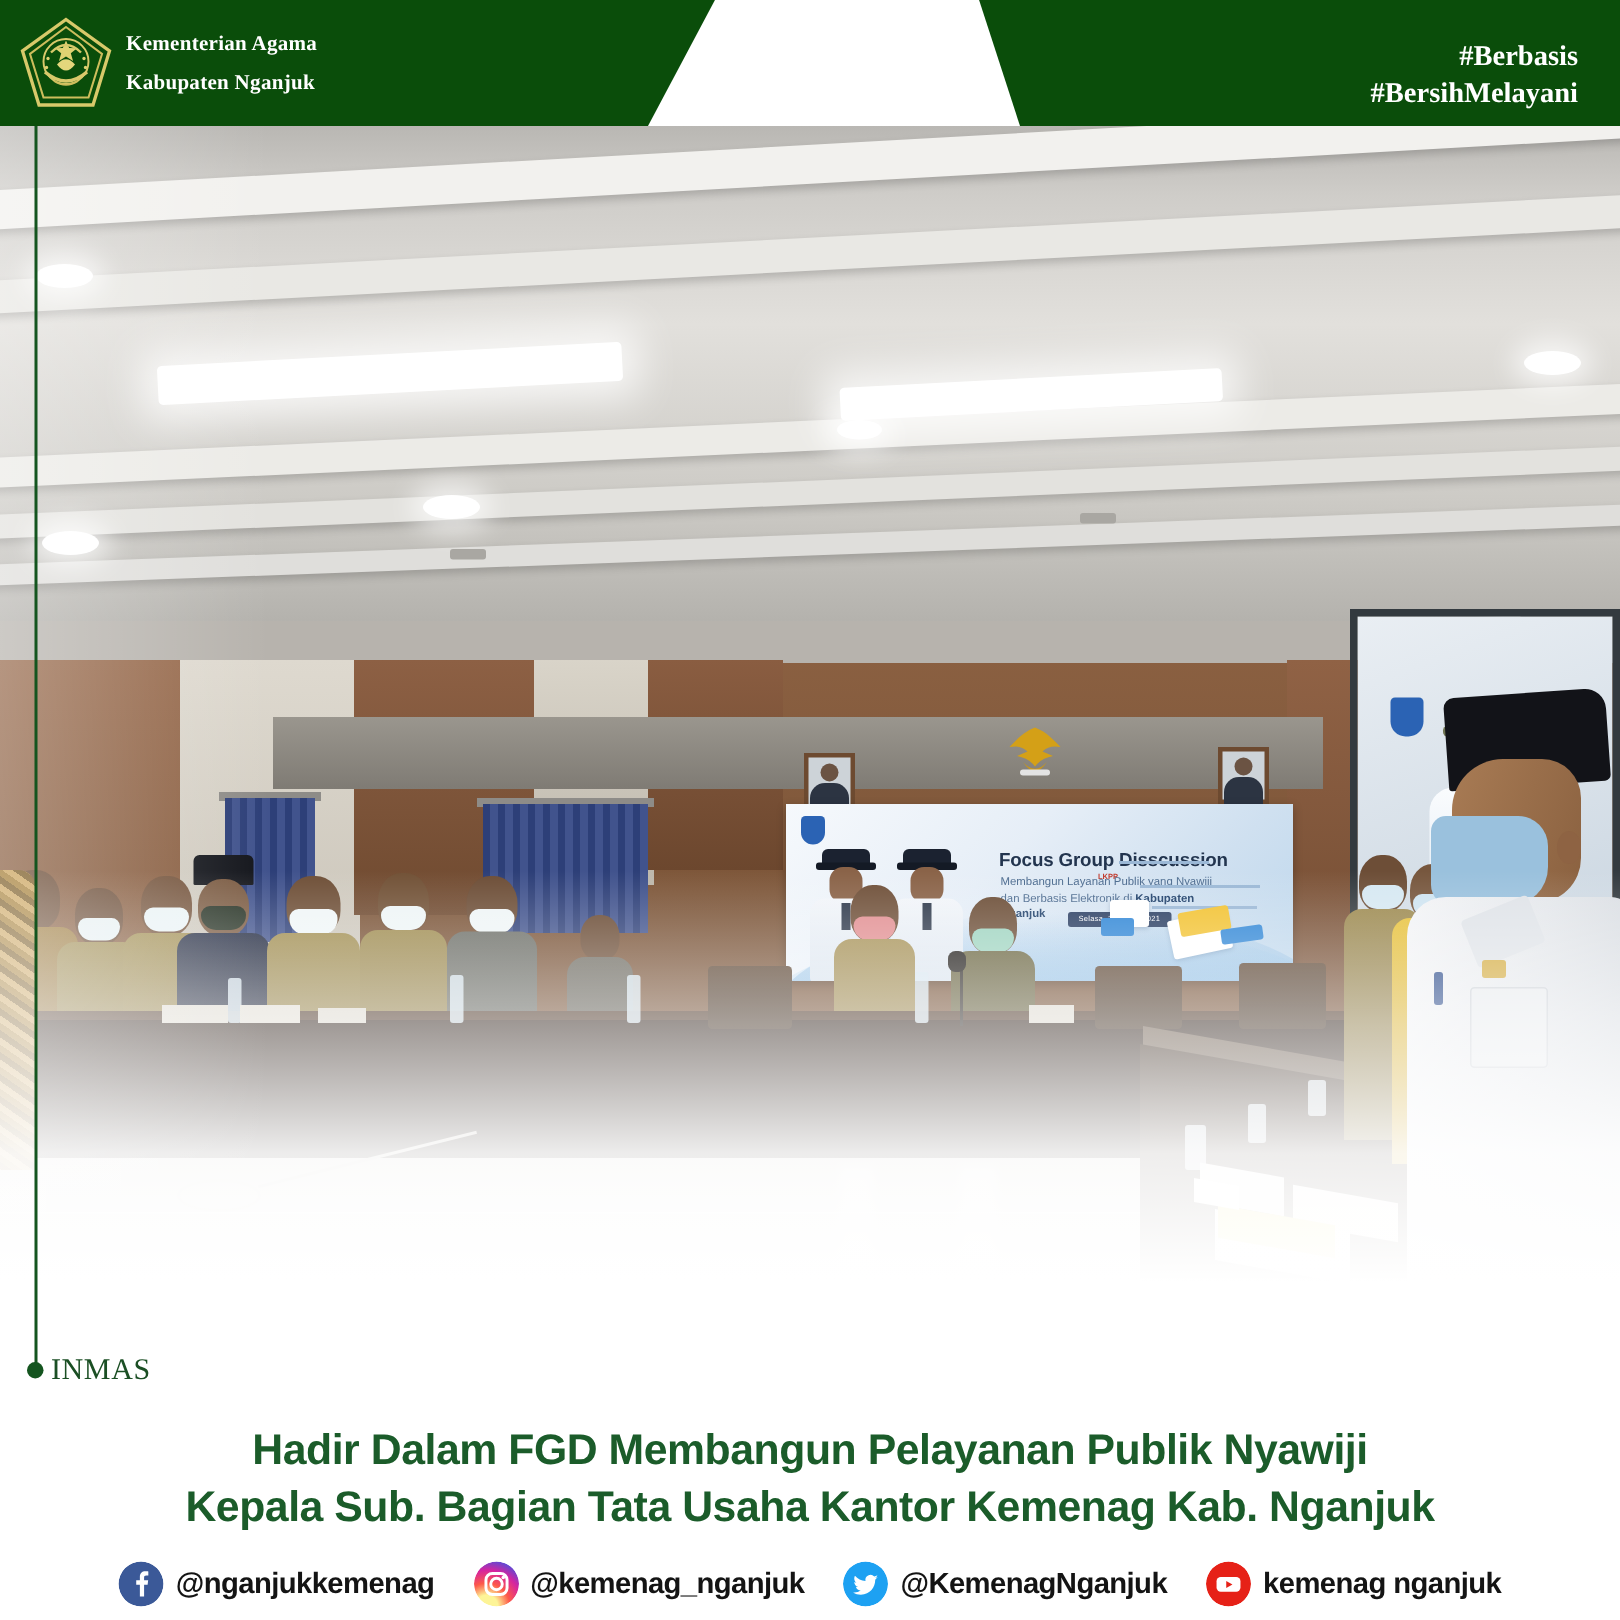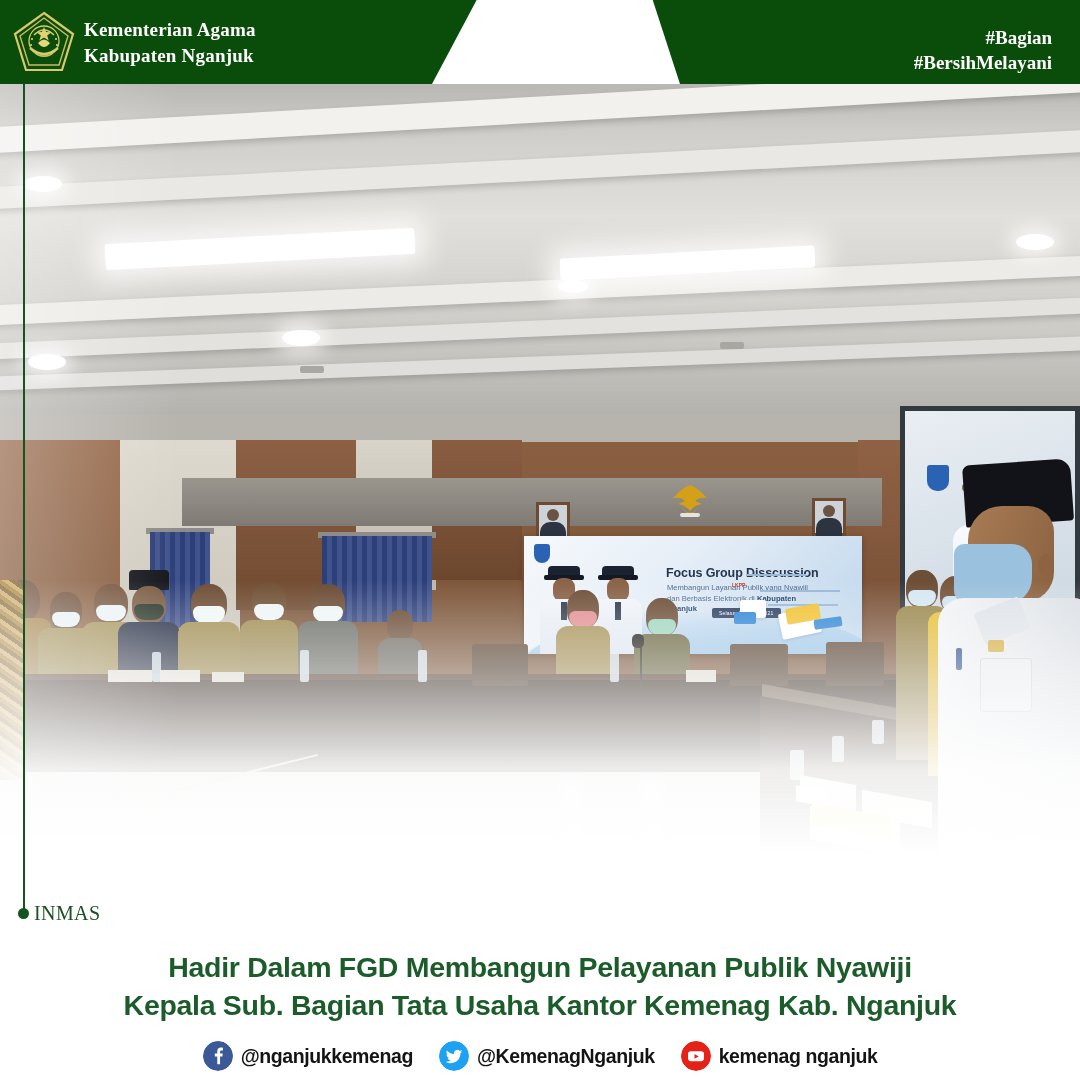--- a/index.html
+++ b/index.html
@@ -10,21 +10,21 @@
 
   
   .header { position:absolute; left:0; top:0; width:1080px; height:84px; background:#0a4d0a; overflow:hidden; z-index:30; }
   .header-wedge { position:absolute; top:0; left:432px; width:248px; height:84px; background:#ffffff;
                   clip-path: polygon(18% 0%, 89% 0%, 100% 100%, 0% 100%); }
 
   .logo-wrap { position:absolute; left:12px; top:10px; width:64px; height:64px; }
   .logo-svg { display:block; width:64px; height:64px; }
 
   .brand { position:absolute; left:84px; top:17px; color:#ffffff;
-           font-family:"Liberation Serif", serif; font-weight:bold; font-size:19px; line-height:26px;
+           font-family:"Liberation Serif", serif; font-weight:bold; font-size:14px; line-height:26px;
            letter-spacing:.2px; }
 
   .hashtags { position:absolute; right:28px; top:25px; text-align:right; color:#ffffff;
               font-family:"Liberation Serif", serif; font-weight:bold; font-size:19px; line-height:25px; }
 
   
   .photo { position:absolute; left:0; top:84px; width:1080px; height:856px; overflow:hidden;
            background:#c9c6c0; z-index:5; }
   .photo-inner { position:absolute; inset:0; }
 
@@ -207,21 +207,21 @@
           <circle cx="45" cy="35" r="1.1" fill="#e0d272"></circle>
       </svg>
     </div>
 
     <div class="brand">
       <div>Kementerian Agama</div>
       <div>Kabupaten Nganjuk</div>
     </div>
 
     <div class="hashtags">
-      <div>#Bagian</div>
+      <div>#Berbasis</div>
       <div>#BersihMelayani</div>
     </div>
   </div>
 
   <div class="photo">
     <div class="photo-inner">
 
       <div class="ceiling"></div>
       <div class="beam b1"></div>
       <div class="beam b2"></div>
@@ -462,20 +462,38 @@
   <div class="social">
 
     <div class="sitem">
       <svg class="sicon" viewBox="0 0 32 32">
         <circle cx="16" cy="16" r="16" fill="#3b5998"></circle>
         <path d="M18.2 16.6h2.5l.4-3.2h-2.9v-1.9c0-.9.3-1.5 1.6-1.5h1.4V7.1c-.3 0-1.2-.1-2.2-.1-2.2 0-3.8 1.4-3.8 3.9v2.5h-2.6v3.2h2.6v8.3h3z" fill="#fff"></path>
       </svg>
       <span class="shandle">@nganjukkemenag</span>
     </div>
 
+    <div class="sitem">
+      <svg class="sicon" viewBox="0 0 32 32">
+        <defs>
+          <radialGradient id="ig" cx="28%" cy="100%" r="115%">
+            <stop offset="0%" stop-color="#fdf497"></stop>
+              <stop offset="22%" stop-color="#fdf497"></stop>
+            <stop offset="45%" stop-color="#fd5949"></stop>
+              <stop offset="70%" stop-color="#d6249f"></stop>
+            <stop offset="100%" stop-color="#285AEB"></stop>
+          </radialGradient>
+        </defs>
+        <circle cx="16" cy="16" r="16" fill="url(#ig)"></circle>
+        <rect x="8.5" y="8.5" width="15" height="15" rx="4.6" fill="none" stroke="#fff" stroke-width="2.1"></rect>
+        <circle cx="16" cy="16" r="4.1" fill="none" stroke="#fff" stroke-width="2.1"></circle>
+        <circle cx="20.8" cy="11.3" r="1.25" fill="#fff"></circle>
+      </svg>
+      <span class="shandle">@kemenag_nganjuk</span>
+    </div>
 
     <div class="sitem">
       <svg class="sicon" viewBox="0 0 32 32">
         <circle cx="16" cy="16" r="16" fill="#1da1f2"></circle>
         <path d="M25 11.1c-.7.3-1.4.5-2.1.6.8-.5 1.3-1.2 1.6-2-.7.4-1.5.7-2.3.9a3.65 3.65 0 0 0-6.2 3.3c-3-.2-5.7-1.6-7.5-3.8-.3.6-.5 1.2-.5 1.9 0 1.3.6 2.4 1.6 3a3.6 3.6 0 0 1-1.6-.5c0 1.8 1.3 3.3 2.9 3.6-.3.1-.7.1-1 .1-.2 0-.5 0-.7-.1.5 1.5 1.8 2.5 3.4 2.5a7.3 7.3 0 0 1-4.5 1.5c-.3 0-.6 0-.9-.1 1.6 1 3.5 1.6 5.5 1.6 6.6 0 10.2-5.5 10.2-10.2v-.5c.7-.5 1.3-1.1 1.8-1.8z" fill="#fff"></path>
       </svg>
       <span class="shandle">@KemenagNganjuk</span>
     </div>
 
     <div class="sitem">

